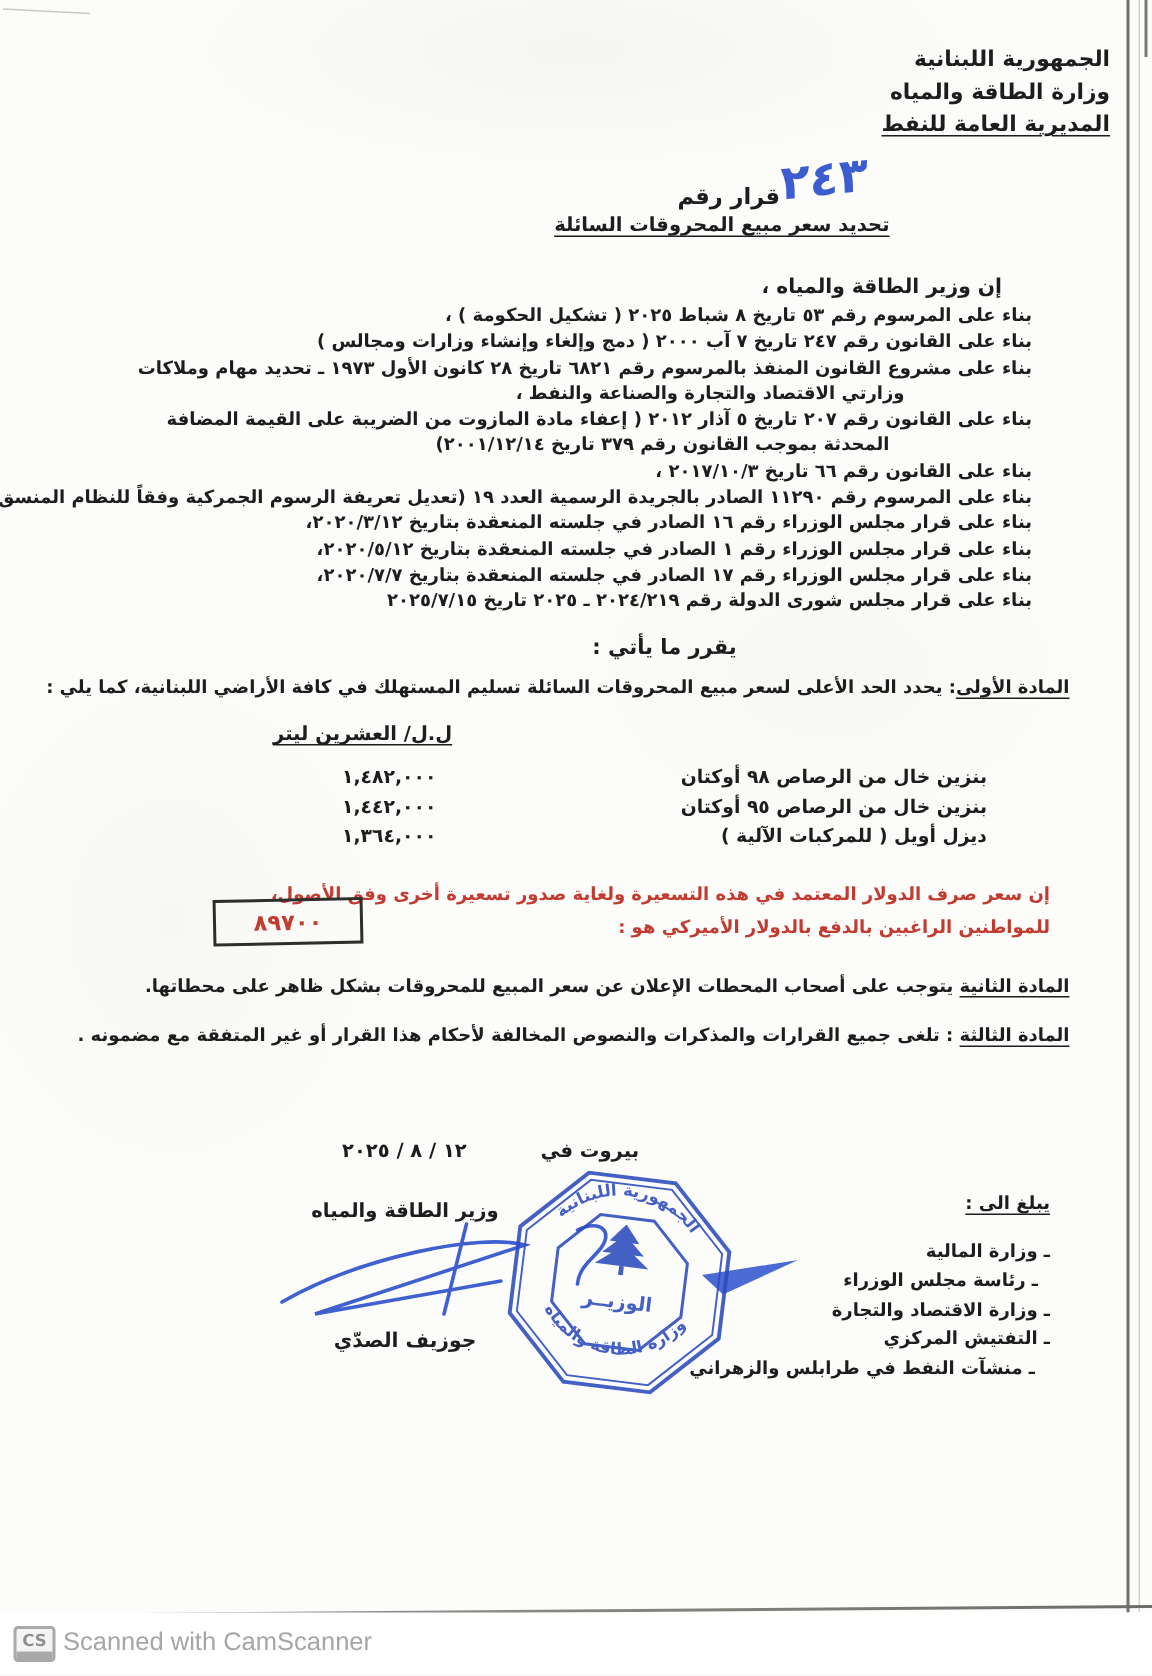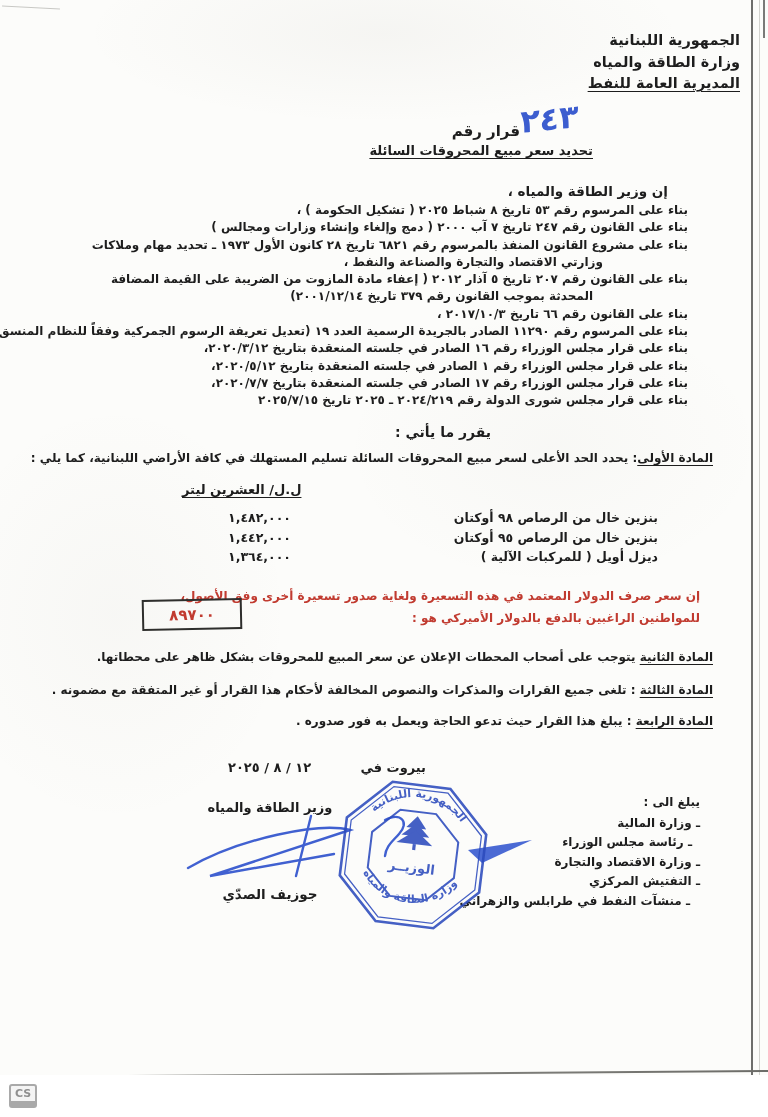--- a/index.html
+++ b/index.html
@@ -53,21 +53,21 @@
   .pr2 .lbl { padding-left:10px; }
 
   .red-note { top:585px; right:68px; text-align:right; font-size:12px; line-height:22px; font-weight:bold; color:#c13b30; }
 
   .rate-box { top:599px; left:142px; width:96px; height:27px; border:2.5px solid #2e2e2c; transform:rotate(-1.2deg);
               display:flex; align-items:center; justify-content:center; font-size:15px; font-weight:bold; color:#c13b30; letter-spacing:3px; }
 
   .place-date { top:760px; left:228px; width:198px; display:flex; justify-content:space-between; direction:rtl; font-size:13px; font-weight:bold; }
 
   .distribution { top:793px; right:68px; text-align:right; font-size:12px; line-height:19.5px; font-weight:bold; }
-  .distribution .dist-header { text-underline-offset:3px; margin-bottom:1px; }
+  .distribution .dist-header { text-decoration:underline; text-underline-offset:3px; margin-bottom:12px; }
   .distribution .item:nth-of-type(3) { margin-right:8px; }
   .distribution .item:nth-of-type(6) { margin-right:10px; }
 
   .minister-title { top:800px; left:203px; width:134px; text-align:center; font-size:13px; font-weight:bold; }
   .minister-name { top:886px; left:208px; width:124px; text-align:center; font-size:13.5px; font-weight:bold; }
 
   .signature-svg { position:absolute; left:170px; top:810px; }
   .stamp-svg { position:absolute; left:333px; top:776px; transform:rotate(7deg); opacity:.88; }
   .stamp-text { font-size:11px; font-weight:bold; fill:#2c4bbd; }
   .stamp-center { font-size:13px; font-weight:bold; fill:#2c4bbd; }
@@ -140,23 +140,20 @@
     <div>إن سعر صرف الدولار المعتمد في هذه التسعيرة ولغاية صدور تسعيرة أخرى وفق الأصول،</div>
     <div>للمواطنين الراغبين بالدفع بالدولار الأميركي هو :</div>
   </div>
   <div class="abs rate-box">٨٩٧٠٠</div>
 
   <div class="abs rtl article article2">
     <span class="head">المادة الثانية</span><span> يتوجب على أصحاب المحطات الإعلان عن سعر المبيع للمحروقات بشكل ظاهر على محطاتها.</span>
   </div>
   <div class="abs rtl article article3">
     <span class="head">المادة الثالثة</span><span> : تلغى جميع القرارات والمذكرات والنصوص المخالفة لأحكام هذا القرار أو غير المتفقة مع مضمونه .</span>
-  </div>
-  <div class="abs rtl article article4">
-    <span class="head">المادة الرابعة</span><span> : يبلغ هذا القرار حيث تدعو الحاجة ويعمل به فور صدوره .</span>
   </div>
 
   <div class="abs place-date">
     <span>بيروت في</span>
     <span>١٢ / ٨ / ٢٠٢٥</span>
   </div>
 
   <div class="abs rtl distribution">
     <div class="dist-header">يبلغ الى :</div>
     <div class="item">ـ وزارة المالية</div>
@@ -199,15 +196,16 @@
       <polygon points="80,47 66,60 94,60"></polygon>
       <polygon points="80,54 62,68 98,68"></polygon>
       <rect x="78.4" y="68" width="3.2" height="6"></rect>
     </g>
     <text class="stamp-center" x="80" y="96" text-anchor="middle">الوزيــر</text>
   </svg>
 
   <div class="footer-sep"></div>
   <div class="footer">
     <div class="cs-badge">CS</div>
+    <div class="scanner-text">Scanned with CamScanner</div>
   </div>
 
 </div>
 
 </body></html>

